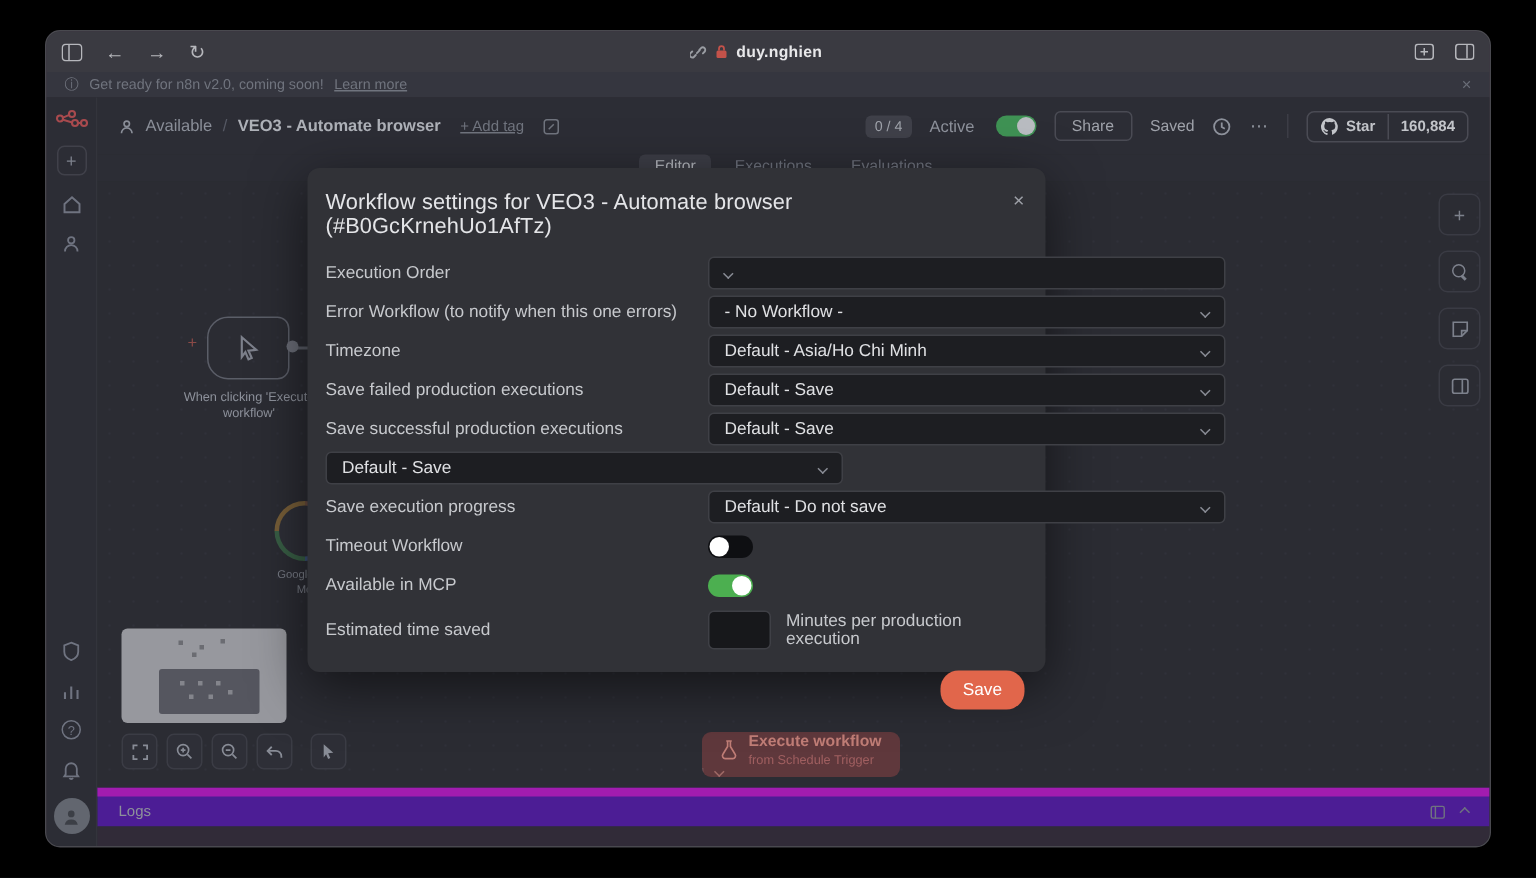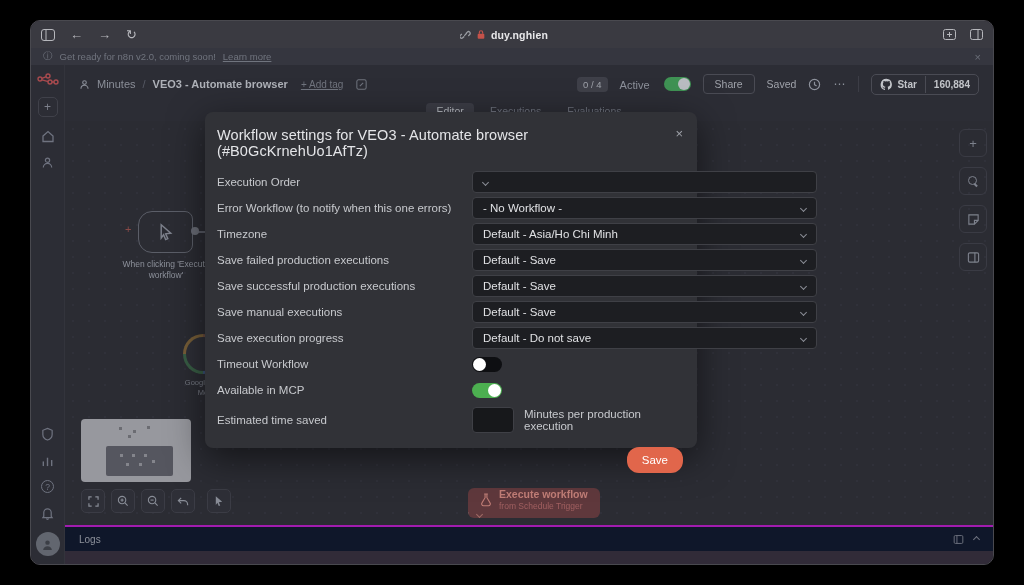--- a/index.html
+++ b/index.html
@@ -135,21 +135,21 @@
   .exec-btn { position:absolute; left:403px; top:367px; height:30px; display:flex;
               background:#5f383c; border-radius:6px; overflow:hidden; cursor:pointer;flex-direction:column; }
   .exec-main { display:flex; align-items:center; gap:7px; padding:0 12px; }
   .exec-text { display:flex; flex-direction:column; line-height:1.25; }
   .exec-title { font-size:10.5px; font-weight:bold; color:#c07d76; }
   .exec-sub { font-size:8.5px; color:#a05f60; }
   .exec-chev { width:22px; border-left:1px solid rgba(255,255,255,.12); display:flex;
                align-items:center; justify-content:center; color:#a06a66; }
 
   
-  .logs-bar { height:26px; flex:none; background:#0f172a; border-top:2px solid #a21caf;
+  .logs-bar { height:26px; flex:none; background:#4c1d95; border-top:6px solid #a21caf;
               display:flex; align-items:center; padding:0 14px; }
   .logs-label { font-size:10px; color:#8d919b; }
   .logs-right { margin-left:auto; display:flex; align-items:center; gap:10px; color:#6f7380; }
   .window-footer { height:13px; flex:none; background:#312b38; }
 
   
   .chev { width:5px; height:5px; border-right:1.5px solid currentColor;
           border-bottom:1.5px solid currentColor; display:inline-block;
           transform:rotate(45deg); }
   .chev.up { transform:rotate(-135deg); }
@@ -293,21 +293,21 @@
       </div>
 
       <div class="main">
 
         <div class="app-header">
           <div class="crumb">
             <svg width="11" height="11" viewBox="0 0 14 14" fill="none" stroke="currentColor" stroke-width="1.4">
                 <circle cx="7" cy="4.5" r="2.3"></circle>
                 <path d="M2.5 12.5a4.5 4.5 0 0 1 9 0"></path>
               </svg>
-            <span>Minutes</span>
+            <span>Available</span>
             <span class="sep">/</span>
             <span class="wf-title">VEO3 - Automate browser</span>
             <span class="add-tag">+ Add tag</span>
             <span class="crumb-edit">
               <svg width="11" height="11" viewBox="0 0 13 13" fill="none" stroke="currentColor" stroke-width="1.2">
                   <rect x="1" y="1" width="11" height="11" rx="2"></rect>
                   <path d="M4.5 8.5l4-4"></path>
                 </svg>
             </span>
           </div>
@@ -506,21 +506,20 @@
     <div class="m-row">
       <span class="m-label">Save successful production executions</span>
       <span class="m-ctrl">
           <span class="sel">
             <span class="sel-val">Default - Save</span>
             <span class="chev"></span>
           </span>
         </span>
     </div>
     <div class="m-row">
-      <span class="m-label">Save manual executions</span>
       <span class="m-ctrl">
           <span class="sel">
             <span class="sel-val">Default - Save</span>
             <span class="chev"></span>
           </span>
         </span>
     </div>
     <div class="m-row">
       <span class="m-label">Save execution progress</span>
       <span class="m-ctrl">

